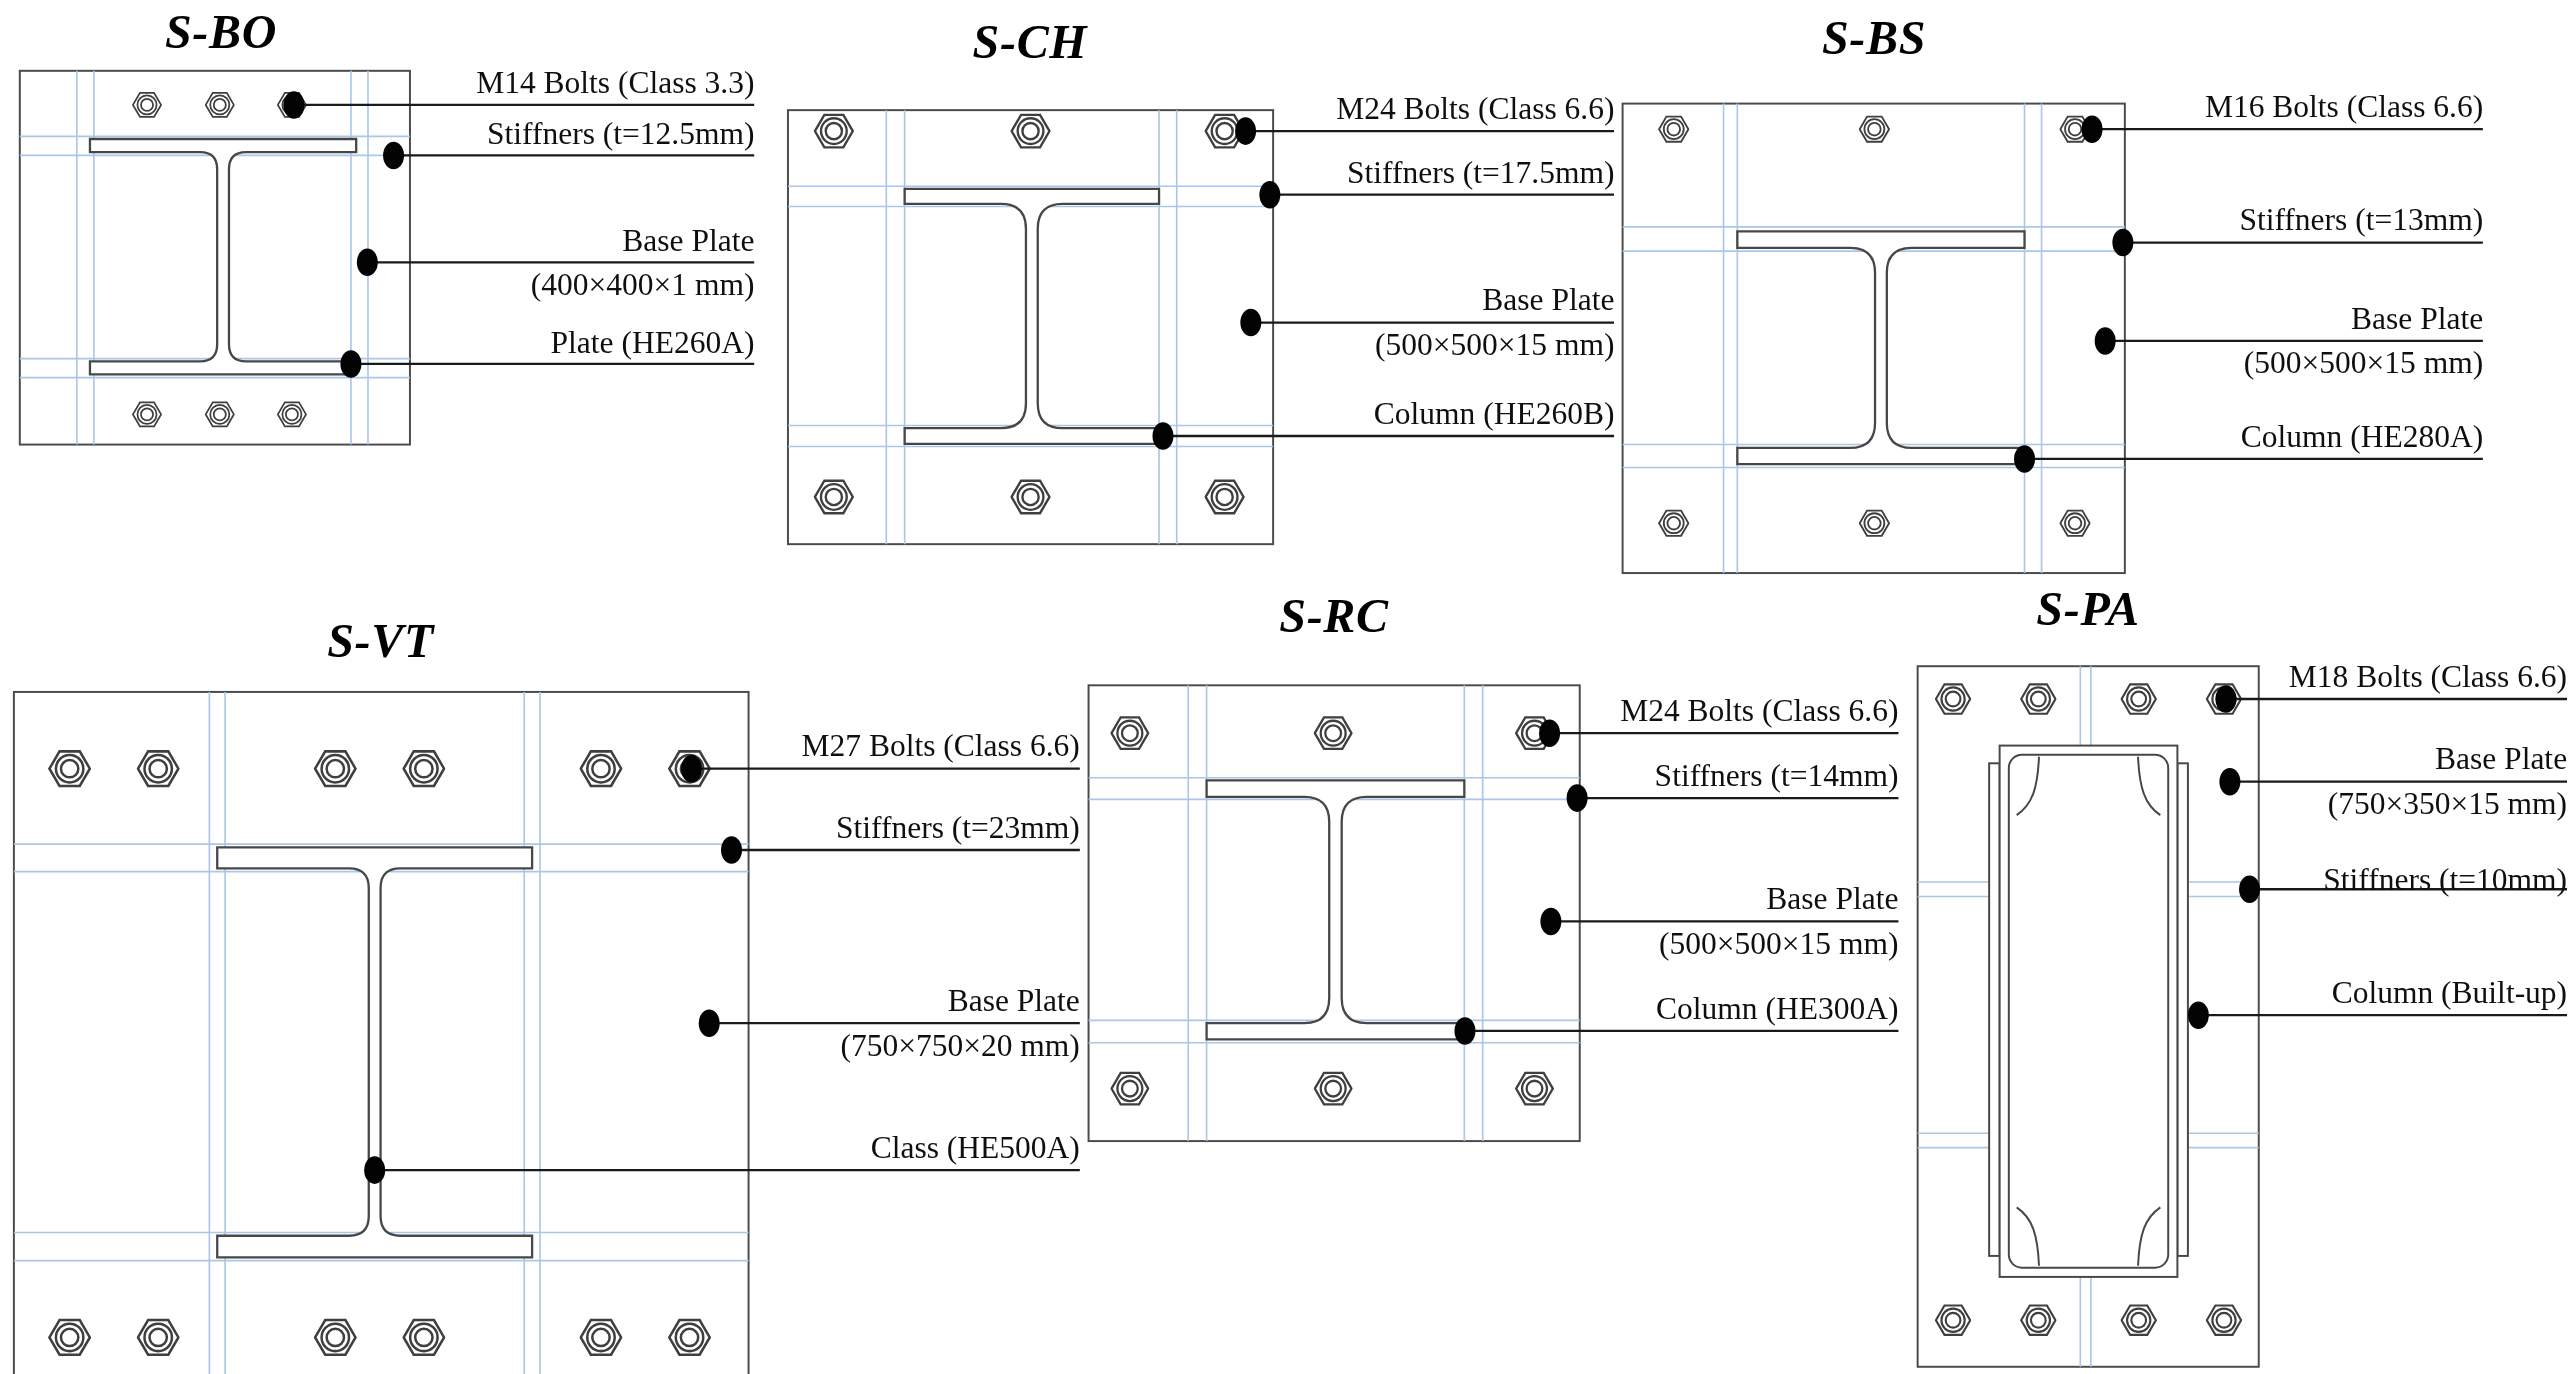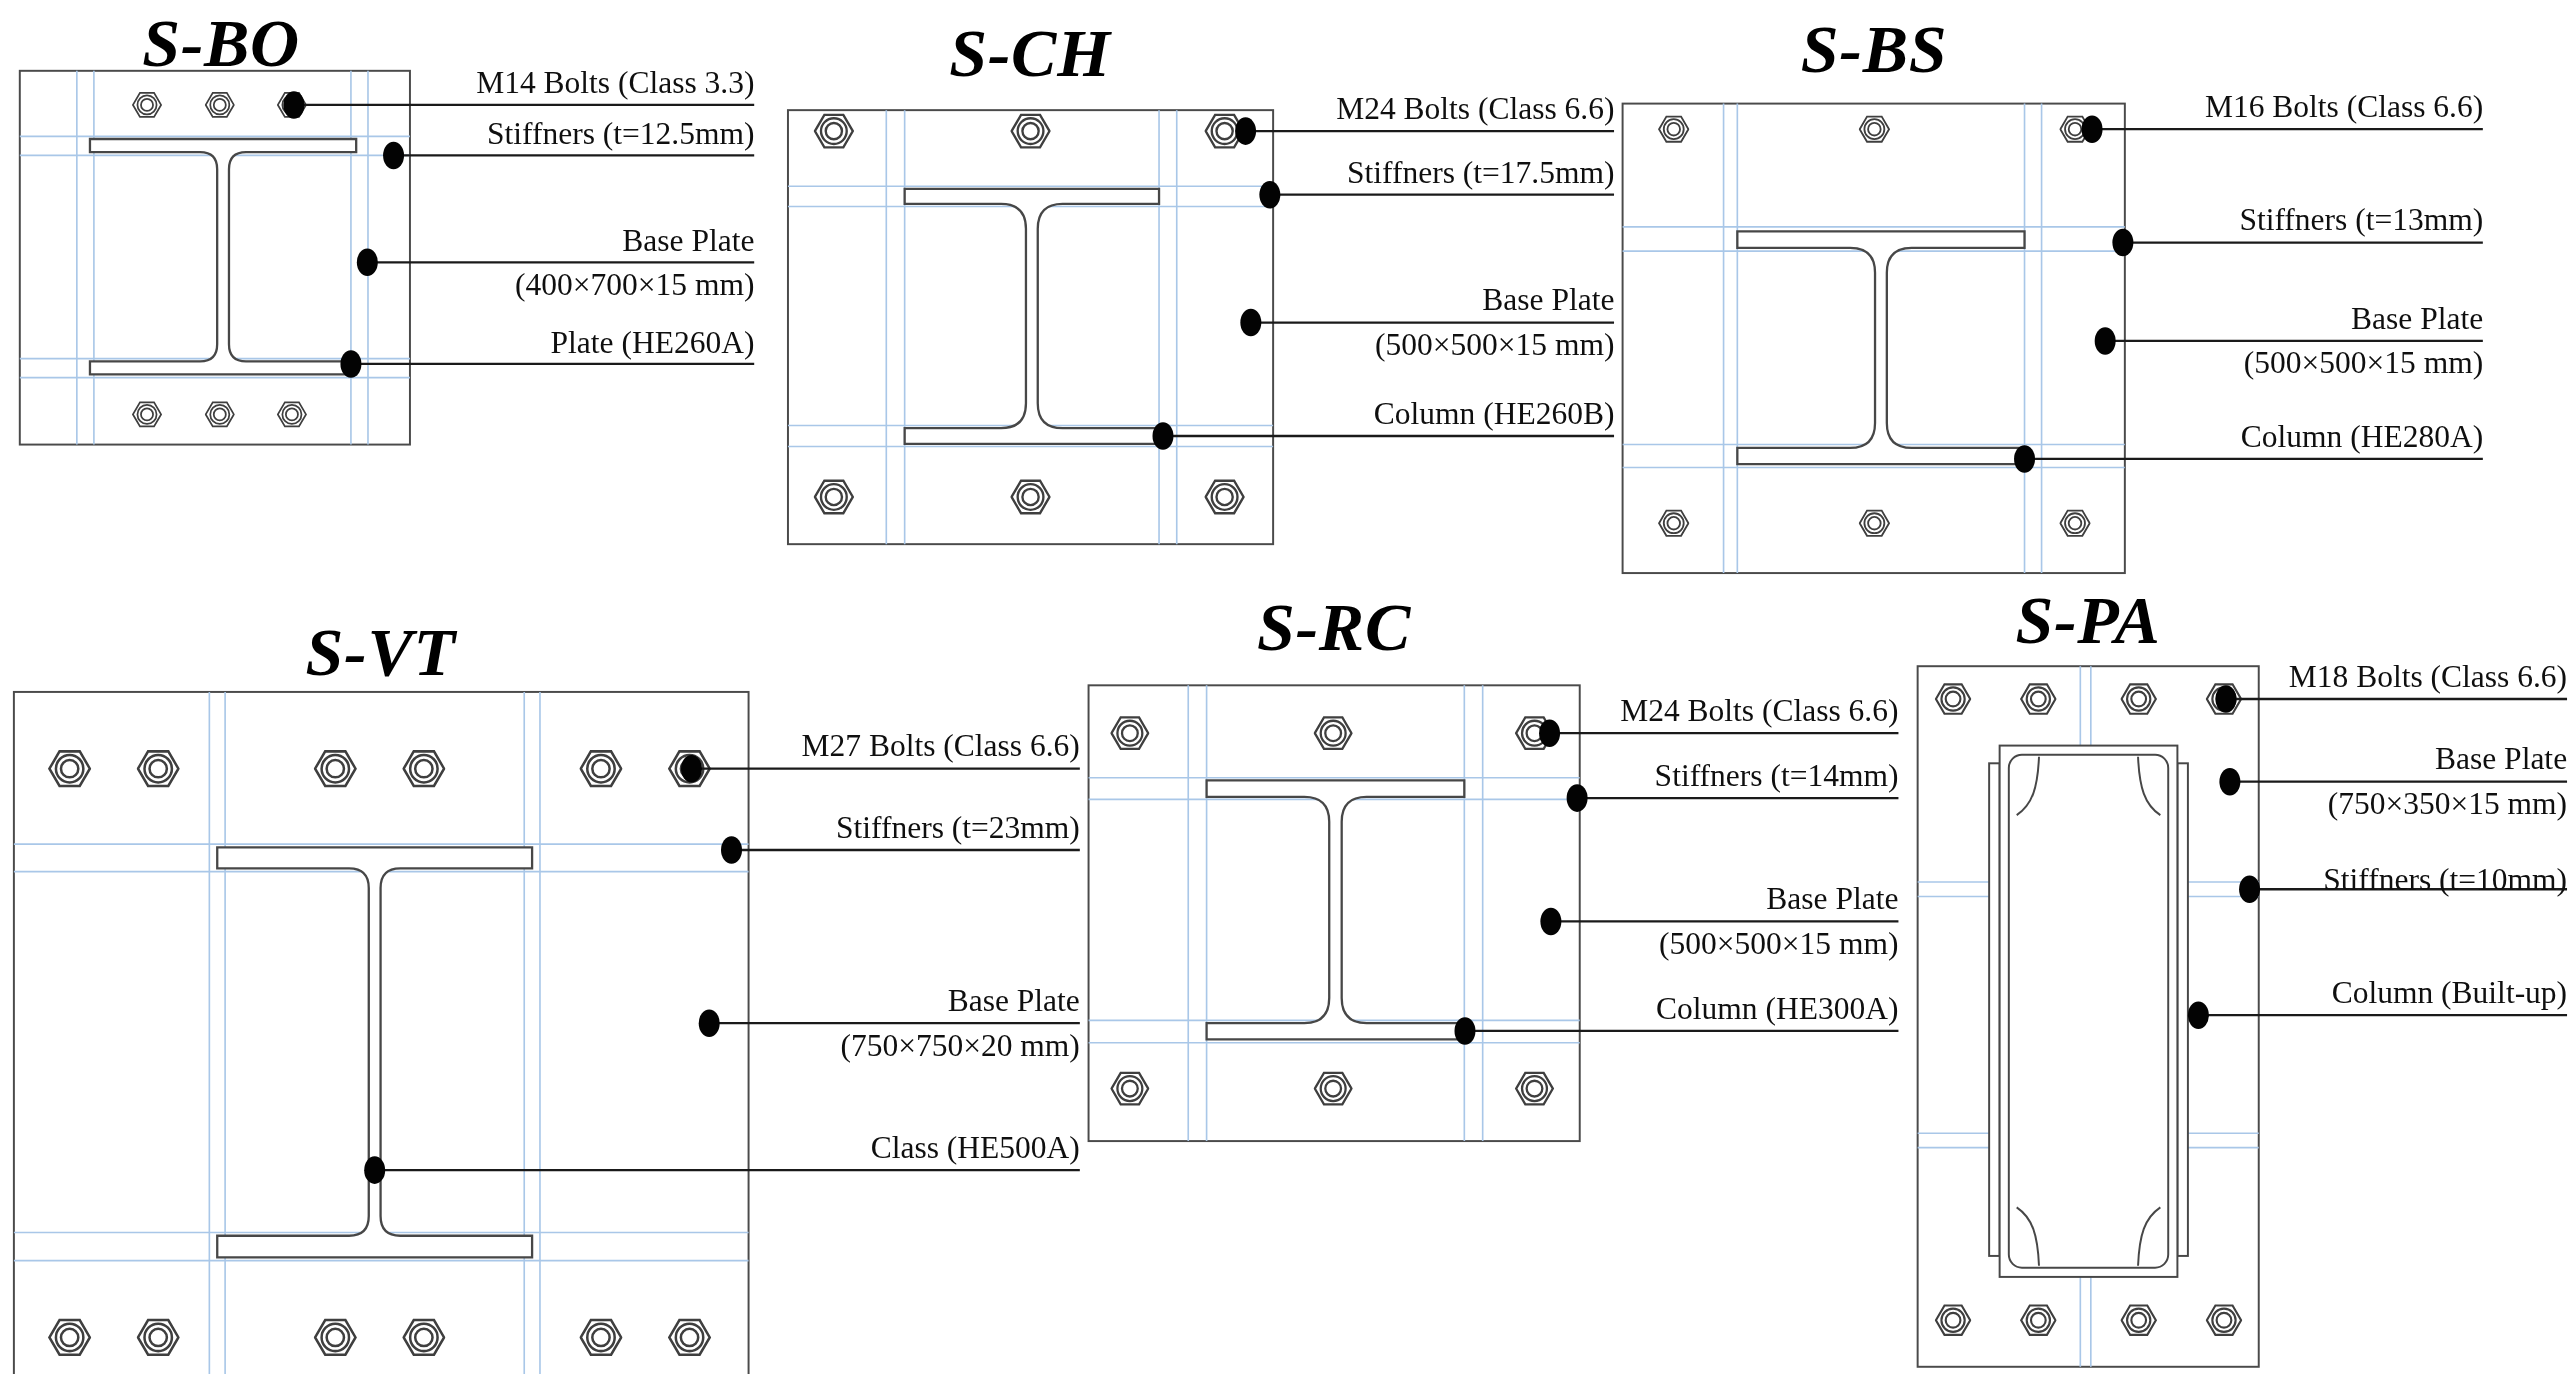--- a/index.html
+++ b/index.html
@@ -1,21 +1,21 @@
 <!DOCTYPE html>
 <html style="font-size:10.5px"><head>
 <meta charset="utf-8">
 <style>
   html,body{margin:0;padding:0;background:#ffffff;}
   .canvas{position:relative;width:2576px;height:1375px;background:#ffffff;
           font-family:"Liberation Serif","DejaVu Serif",serif;overflow:hidden;}
   .panel{position:absolute;}
   .panel svg{position:absolute;left:0;top:0;}
   .title{position:absolute;transform:translateX(-50%);font-style:italic;font-weight:bold;
-         font-size:68px;color:#000;white-space:nowrap;letter-spacing:0.7px;}
+         font-size:48px;color:#000;white-space:nowrap;letter-spacing:0.7px;}
   .lbl{position:absolute;font-size:31.5px;color:#0f0f0f;white-space:nowrap;line-height:1.05;text-align:right;}
   
   .plate{fill:#ffffff;stroke:#4a4a4a;stroke-width:3;}
   .blue{stroke:#a9c7e8;stroke-width:2.5;fill:none;}
   .col{fill:#ffffff;stroke:#474747;stroke-width:3.5;}
   .thin{fill:#ffffff;stroke:#474747;stroke-width:3;}
   .lip{fill:none;stroke:#474747;stroke-width:3;}
   .leader{stroke:#1a1a1a;stroke-width:3.5;}
   .dot{fill:#030303;}
 </style>
@@ -64,21 +64,21 @@
       <line class="leader" x1="540" y1="400" x2="1130" y2="400"></line>
           <ellipse class="dot" cx="540" cy="400" rx="16" ry="21"></ellipse>
       <line class="leader" x1="515" y1="555" x2="1130" y2="555"></line>
           <ellipse class="dot" cx="515" cy="555" rx="16" ry="21"></ellipse>
     </g>
   </svg>
   <div class="title" style="left:208px;top:3.9px;">S-BO</div>
   <div class="lbl" style="right:6.6px;top:66px;">M14 Bolts (Class 3.3)</div>
   <div class="lbl" style="right:6.6px;top:117px;">Stiffners (t=12.5mm)</div>
   <div class="lbl" style="right:6.6px;top:224px;">Base Plate</div>
-  <div class="lbl" style="right:6.6px;top:268px;">(400×700×15 mm)</div>
+  <div class="lbl" style="right:6.6px;top:268px;">(400×400×1 mm)</div>
   <div class="lbl" style="right:6.6px;top:326px;">Plate (HE260A)</div>
 </div>
 
 <div class="panel" style="left:781px;top:0;width:840px;height:554px;">
   <svg width="840" height="554" viewBox="0 0 1280 845">
     <rect class="plate" x="10" y="168" width="740" height="662"></rect>
     <g class="blue">
       <line x1="160" y1="168" x2="160" y2="830"></line>
           <line x1="188" y1="168" x2="188" y2="830"></line>
       <line x1="576" y1="168" x2="576" y2="830"></line>

